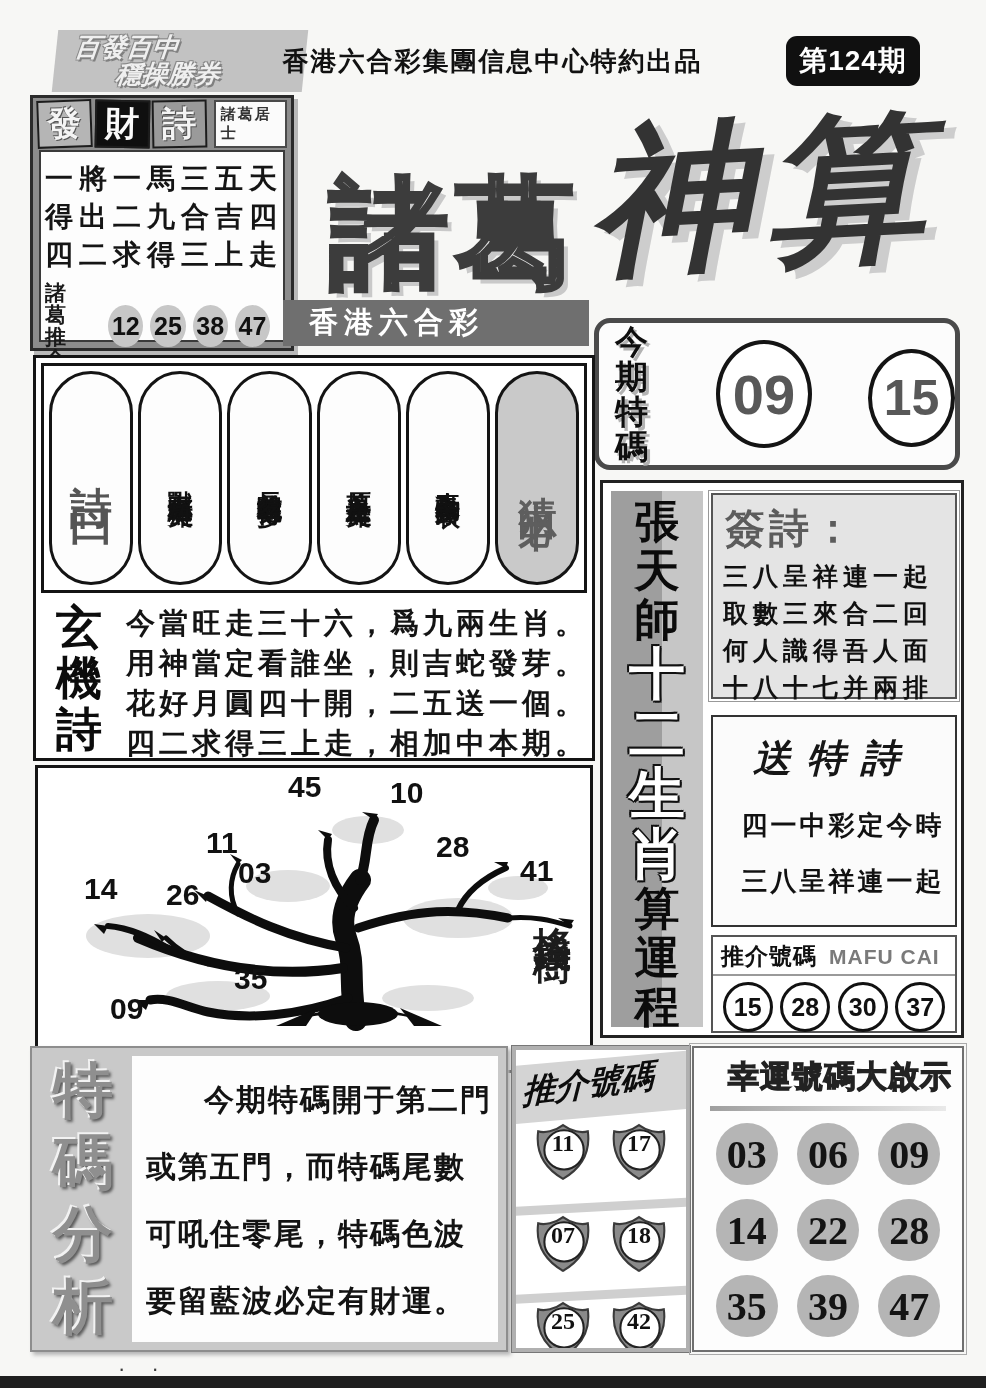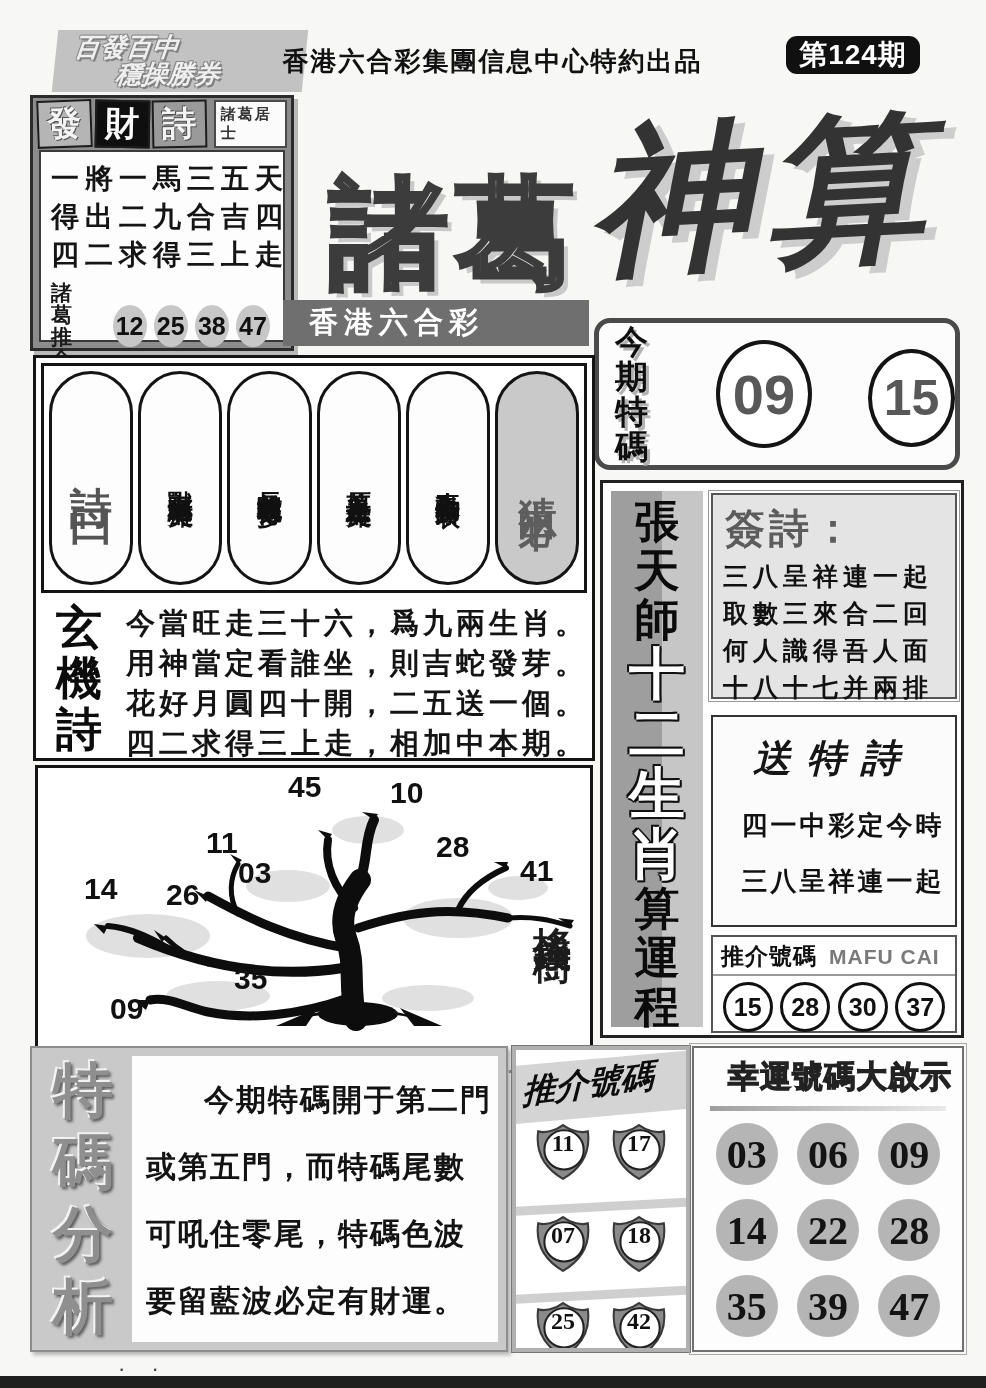--- a/index.html
+++ b/index.html
@@ -8,37 +8,37 @@
 
   
   .slogan{position:absolute;left:55px;top:30px;width:250px;height:62px;background:#c2c2c2;
           font-style:italic;font-weight:900;font-size:26px;line-height:27px;
           transform:skewX(-6deg);color:#efefef;
           text-shadow:2px 2px 0 #808080,-1px -1px 0 #8a8a8a,1px -1px 0 #8a8a8a,-1px 1px 0 #8a8a8a;}
   .slogan-l1{padding:4px 0 0 18px;}
   .slogan-l2{padding-left:62px;}
   .masthead{position:absolute;left:205px;top:44px;width:575px;text-align:center;
             font-size:26px;font-weight:900;letter-spacing:2px;color:#111;}
-  .issue{position:absolute;left:786px;top:36px;width:134px;height:38px;background:#101010;
+  .issue{position:absolute;left:786px;top:36px;width:134px;height:50px;background:#101010;
          border-radius:11px;color:#fff;font-size:28px;font-weight:900;display:flex;
          align-items:center;justify-content:center;letter-spacing:1px;}
 
   
   .facai{position:absolute;left:30px;top:95px;width:258px;height:250px;background:#8c8c8c;
          border:3px solid #2b2b2b;box-shadow:4px 4px 0 #b9b9b9;}
   .facai-head{display:flex;align-items:center;height:48px;padding:2px 4px;}
   .tile{width:58px;height:44px;display:flex;align-items:center;justify-content:center;
         font-size:34px;font-weight:900;border:2px solid #1c1c1c;margin-right:3px;transform:rotate(-2deg);}
   .t-light{background:#b5b5b5;color:#f4f4f4;text-shadow:1px 1px 0 #555,-1px -1px 0 #555;}
   .t-dark{background:#0f0f0f;color:#fafafa;transform:rotate(1deg);}
   .t-mid{background:#9a9a9a;color:#f4f4f4;text-shadow:1px 1px 0 #4f4f4f,-1px -1px 0 #4f4f4f;transform:rotate(-1deg);}
   .author{margin-left:4px;background:#fbfbfb;border:2px solid #4a4a4a;font-size:15px;
           letter-spacing:2px;padding:3px 5px;color:#333;font-weight:700;}
   .facai-body{position:absolute;left:6px;right:6px;top:52px;bottom:6px;background:#fdfdfd;
-              border:2px solid #3a3a3a;padding:8px 6px 4px 10px;}
+              border:2px solid #3a3a3a;padding:8px 6px 4px 4px;}
   .facai-line{font-family:"Liberation Serif","DejaVu Serif",serif;font-weight:700;
               font-size:28px;letter-spacing:6px;line-height:38px;color:#151515;white-space:nowrap;}
   .facai-rec{display:flex;align-items:center;margin-top:8px;}
   .rec-label{font-size:21px;font-weight:900;line-height:22px;letter-spacing:6px;margin-right:8px;}
   .rec-label span{display:block;}
   .ball{width:42px;height:42px;border-radius:50%;background:#c7c7c7;display:flex;align-items:center;
         justify-content:center;font-size:25px;font-weight:700;color:#111;margin-right:7px;}
 
   
   .brand{position:absolute;left:320px;top:100px;width:650px;height:200px;}

